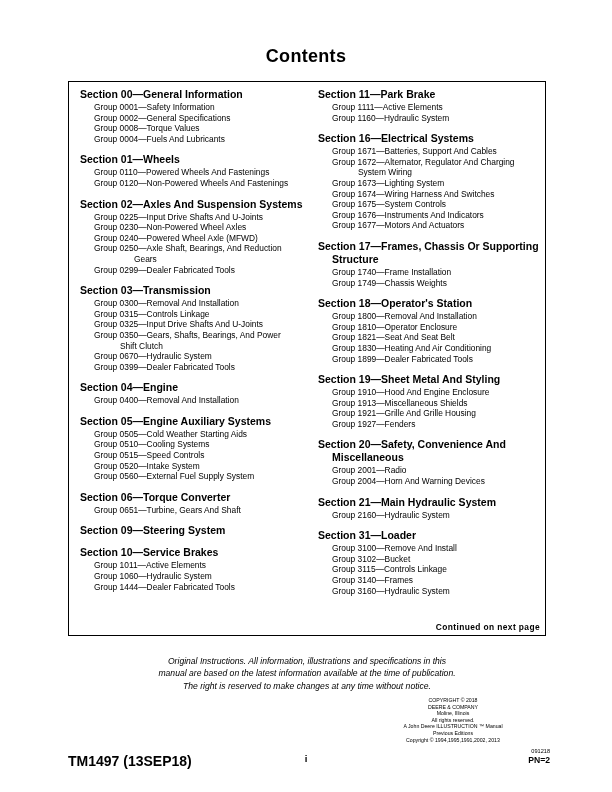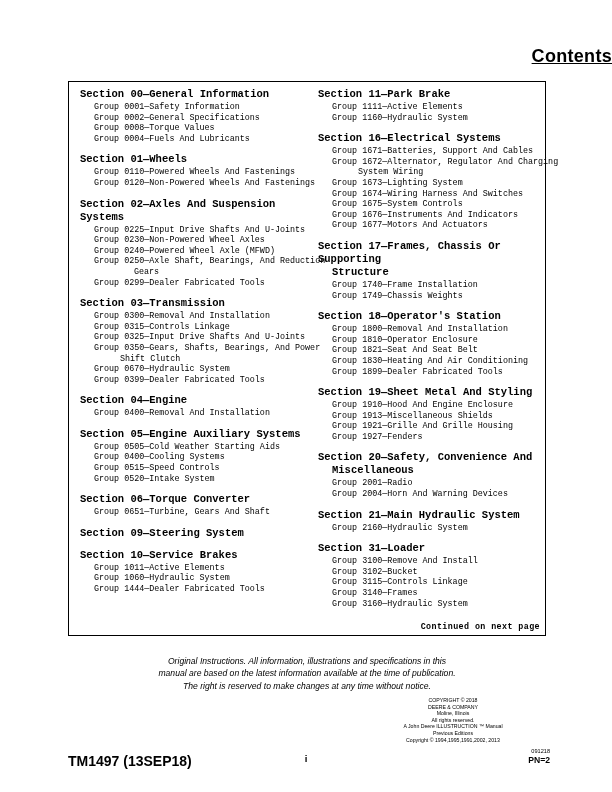--- a/index.html
+++ b/index.html
@@ -18,42 +18,40 @@
   .page {
     position: absolute;
     left: 0; top: 0;
     width: 612px;
     height: 792px;
   }
   .title {
     position: absolute;
     left: 0; right: 0;
     top: 46px;
-    text-align: right;
+    text-align: center;
     font-size: 18px;
     font-weight: bold;
     letter-spacing: 0.3px;
-    text-decoration: underline;
   }
   .frame {
     position: absolute;
     left: 68px;
     top: 81px;
     width: 478px;
     height: 555px;
     border: 1px solid #000000;
     box-sizing: border-box;
   }
   .cols {
     position: absolute;
     left: 80px;
     top: 88px;
     width: 460px;
     height: 545px;
-    font-family: Liberation Mono, monospace;
   }
   .col {
     position: absolute;
     top: 0;
     width: 224px;
   }
   .col-left { left: 0; }
   .col-right { left: 238px; }
   .sec-title {
     font-size: 10.5px;
@@ -173,23 +171,24 @@
         <div class="grp">Group 0300—Removal And Installation</div>
         <div class="grp">Group 0315—Controls Linkage</div>
         <div class="grp">Group 0325—Input Drive Shafts And U-Joints</div>
         <div class="grp">Group 0350—Gears, Shafts, Bearings, And Power<span class="wrap">Shift Clutch</span></div>
         <div class="grp">Group 0670—Hydraulic System</div>
         <div class="grp">Group 0399—Dealer Fabricated Tools</div>
         <div class="sec-title">Section 04—Engine</div>
         <div class="grp">Group 0400—Removal And Installation</div>
         <div class="sec-title">Section 05—Engine Auxiliary Systems</div>
         <div class="grp">Group 0505—Cold Weather Starting Aids</div>
-        <div class="grp">Group 0400—Cooling Systems</div>
+        <div class="grp">Group 0510—Cooling Systems</div>
         <div class="grp">Group 0515—Speed Controls</div>
         <div class="grp">Group 0520—Intake System</div>
+        <div class="grp">Group 0560—External Fuel Supply System</div>
         <div class="sec-title">Section 06—Torque Converter</div>
         <div class="grp">Group 0651—Turbine, Gears And Shaft</div>
         <div class="sec-title">Section 09—Steering System</div>
         <div class="sec-title">Section 10—Service Brakes</div>
         <div class="grp">Group 1011—Active Elements</div>
         <div class="grp">Group 1060—Hydraulic System</div>
         <div class="grp">Group 1444—Dealer Fabricated Tools</div>
       </div>
     <div class="col col-right" id="colRight">
         <div class="sec-title first">Section 11—Park Brake</div>

